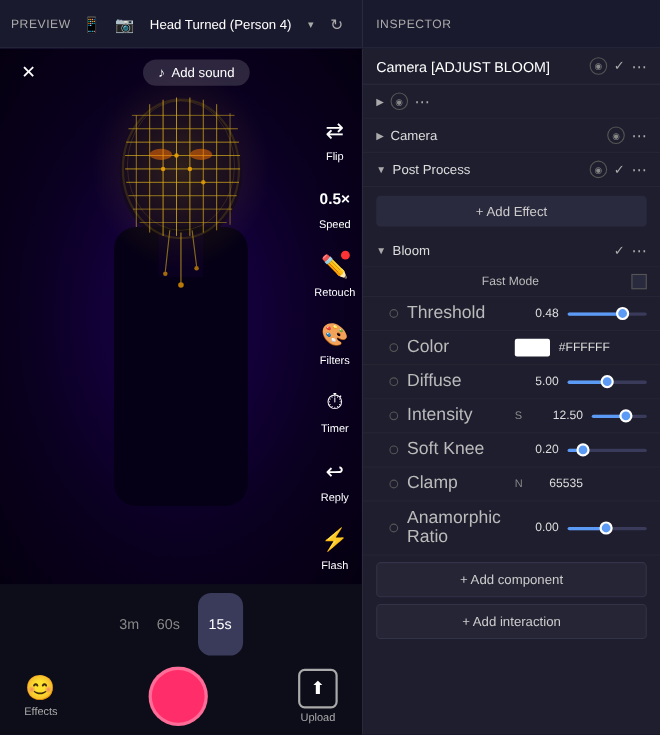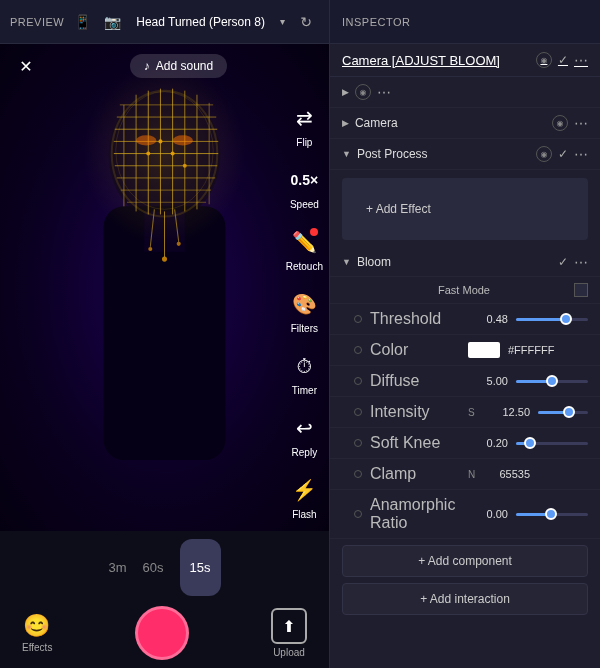--- a/index.html
+++ b/index.html
@@ -271,21 +271,20 @@
       overflow: hidden;
     }
 
     .inspector-header {
       padding: 8px 12px;
       border-bottom: 1px solid #2a2a3e;
       display: flex;
       align-items: center;
       justify-content: space-between;
       gap: 8px;
-      text-decoration: underline;
     }
     .camera-label {
       font-size: 13px;
       font-weight: 500;
       color: #fff;
       flex: 1;
     }
     .header-icons {
       display: flex;
       gap: 6px;
@@ -342,22 +341,22 @@
     .section-icons {
       display: flex;
       gap: 6px;
       align-items: center;
     }
 
     .add-effect-btn {
       margin: 8px 12px;
       background: #2a2a3e;
       border-radius: 4px;
-      padding: 24px;
-      text-align: left;
+      padding: 7px;
+      text-align: center;
       font-size: 12px;
       color: #ccc;
       cursor: pointer;
     }
 
     
     .bloom-header {
       display: flex;
       align-items: center;
       padding: 6px 12px;
@@ -500,21 +499,21 @@
 <body>
 
 <div class="top-bar">
   <div class="preview-section">
     <span class="preview-label">PREVIEW</span>
     <div class="preview-icons">
       <div class="icon-btn">📱</div>
       <div class="icon-btn">📷</div>
     </div>
     <div class="preview-dropdown">
-      <span class="dropdown-label">Head Turned (Person 8)</span>
+      <span class="dropdown-label">Head Turned (Person 4)</span>
       <span class="dropdown-arrow">▾</span>
     </div>
     <div class="refresh-btn">↻</div>
   </div>
   <div class="inspector-section">
     <span class="inspector-label">INSPECTOR</span>
   </div>
 </div>
 
 <div class="main-content">

